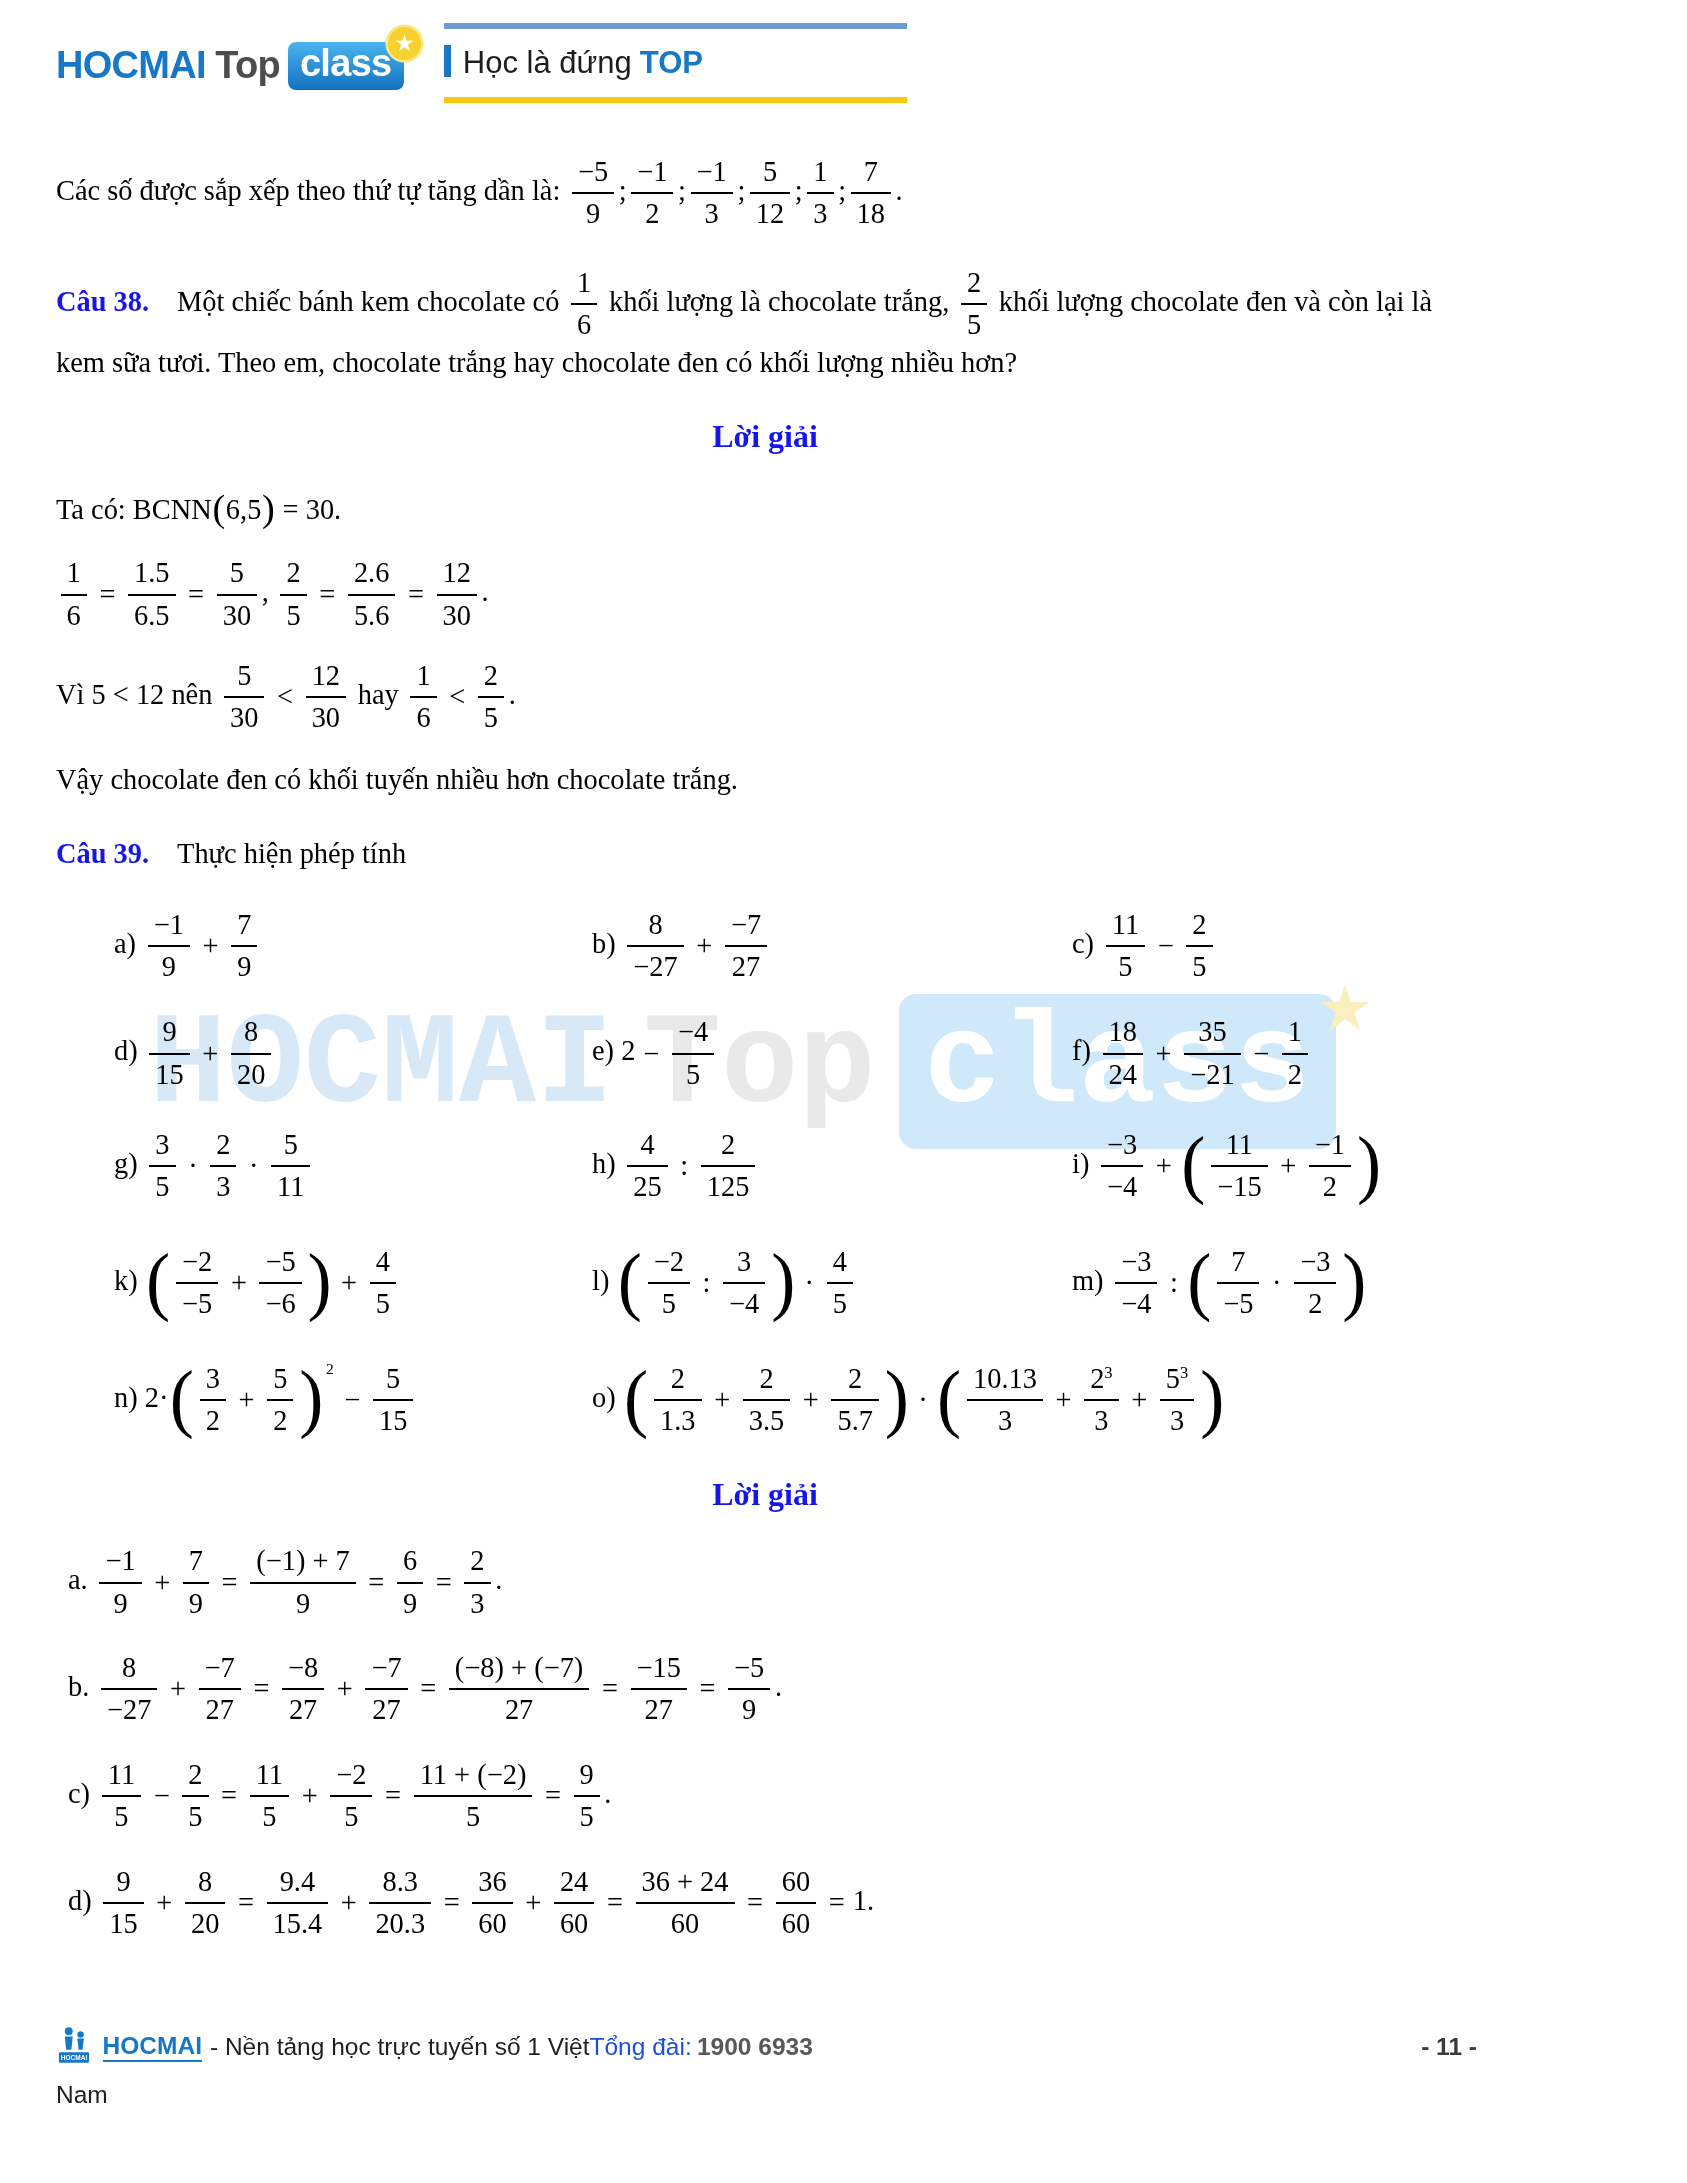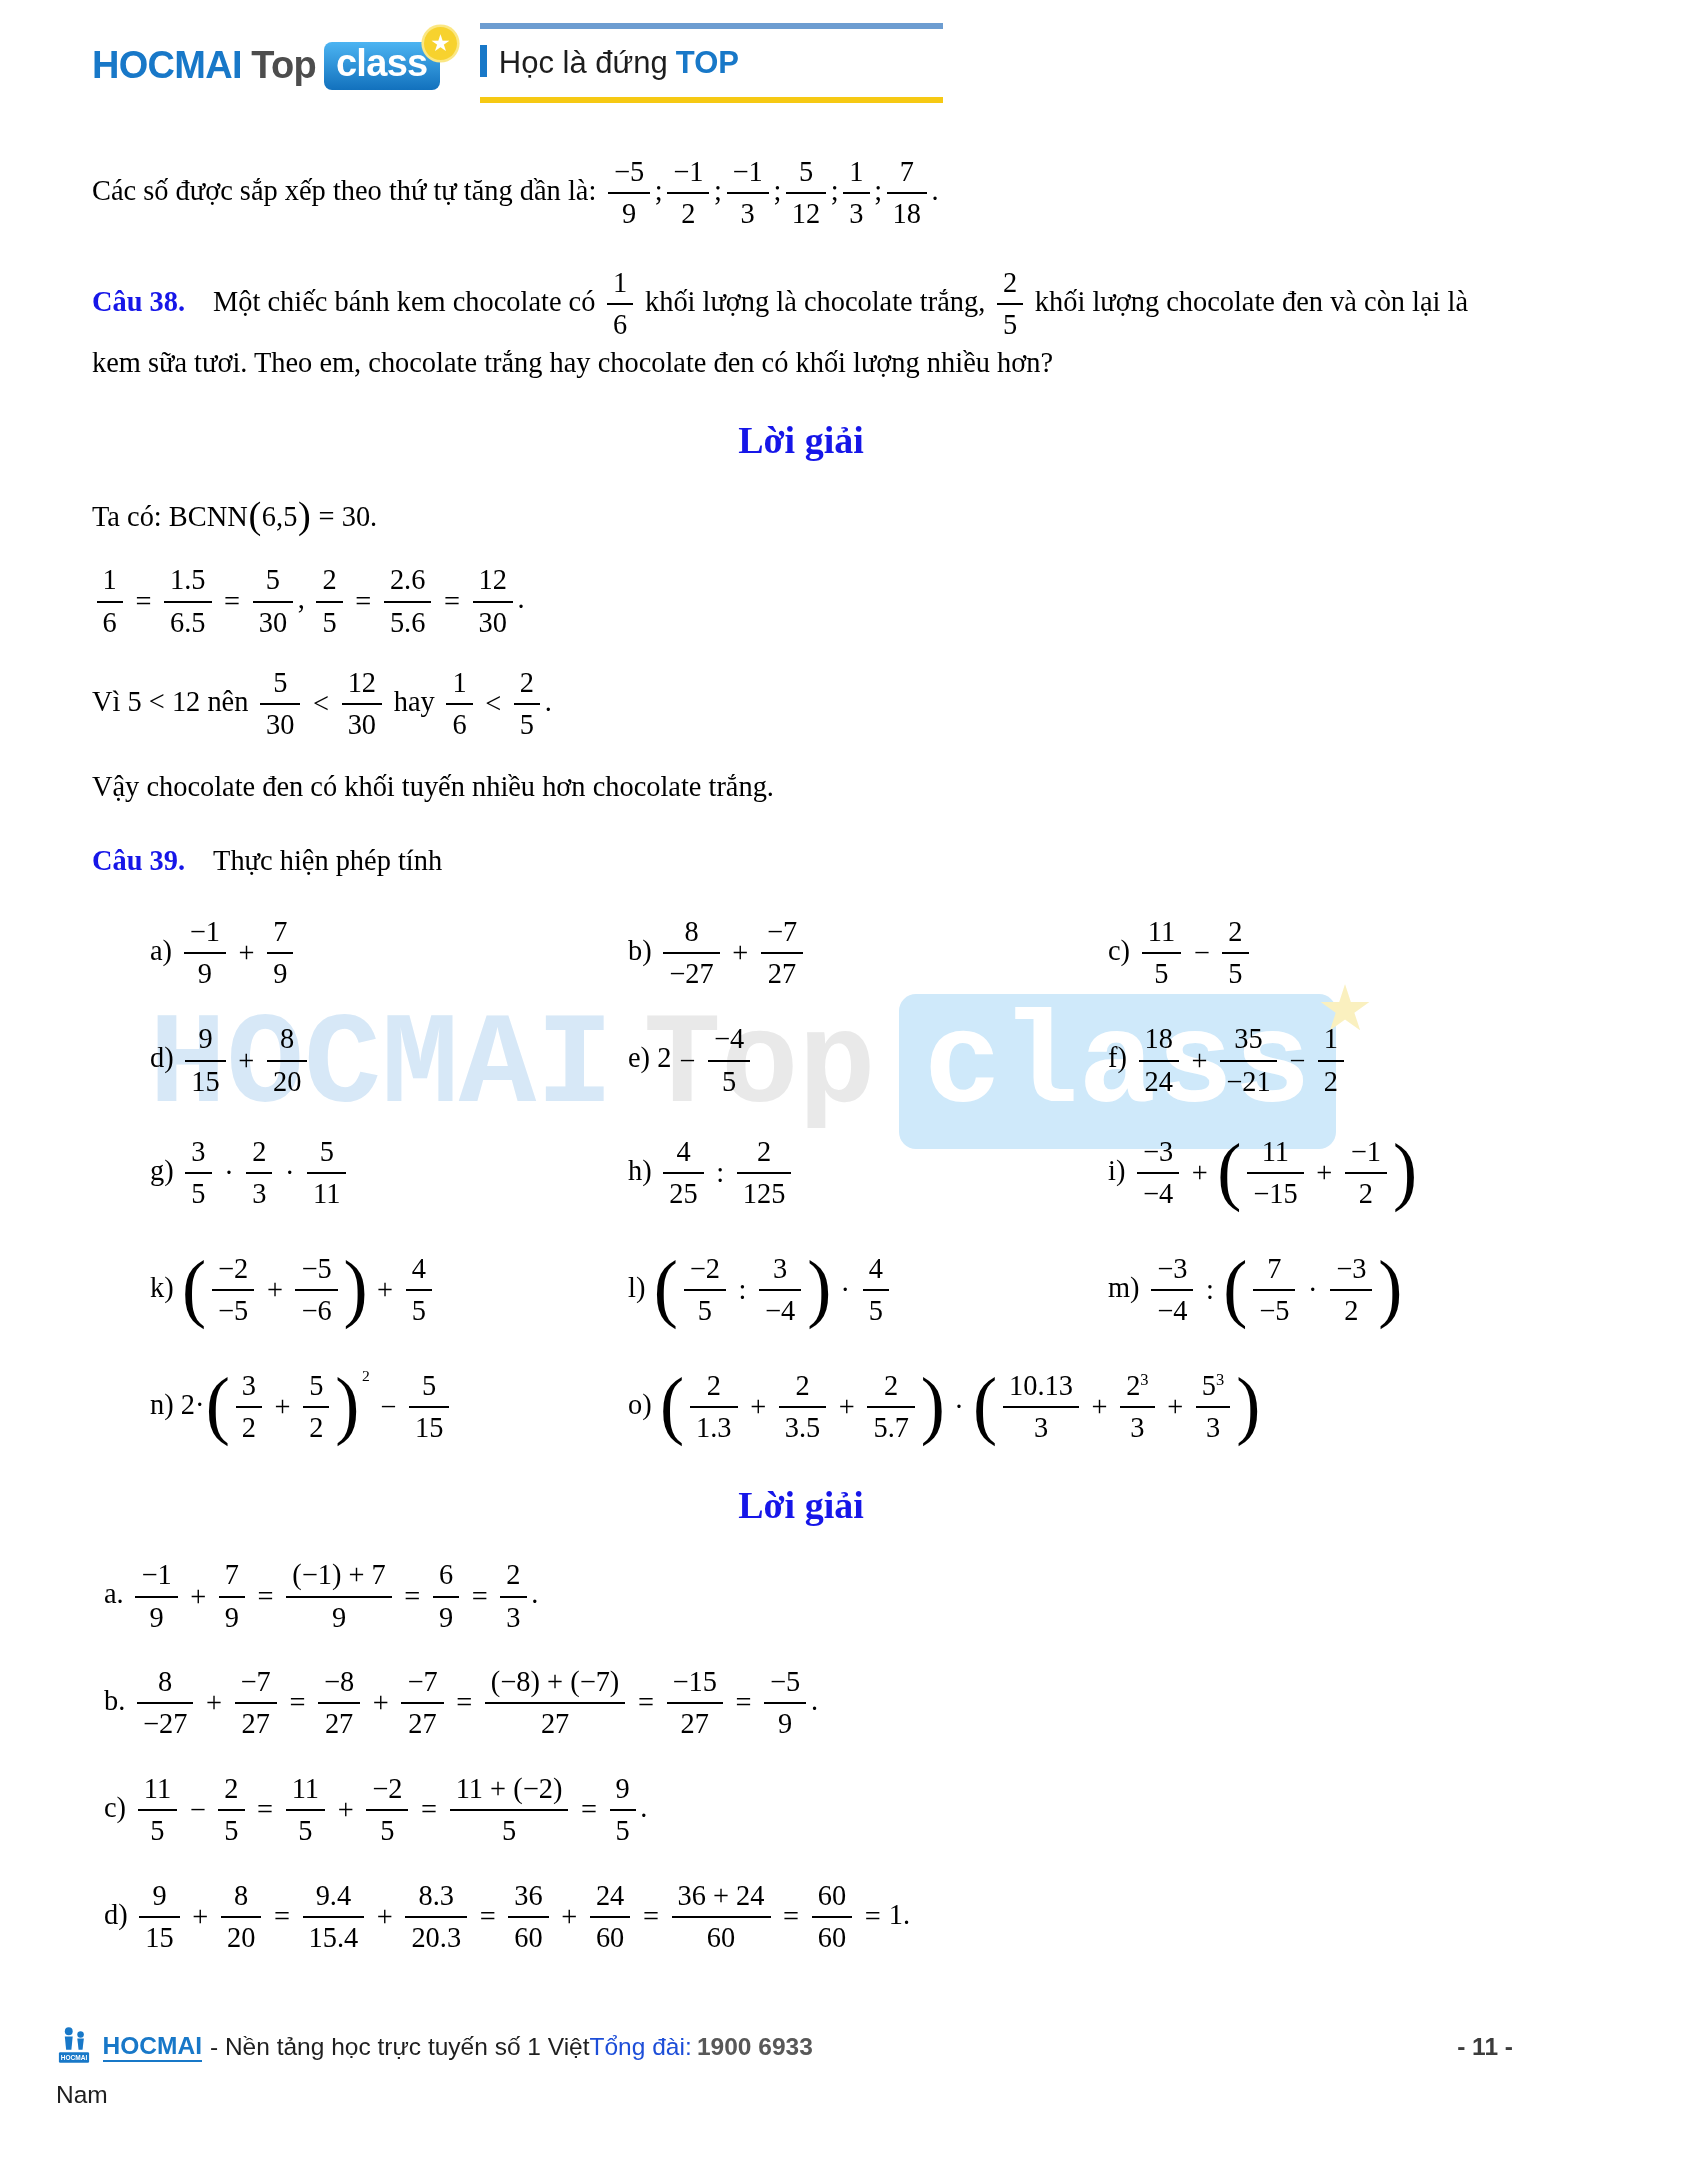--- a/index.html
+++ b/index.html
@@ -1,17 +1,17 @@
 <!DOCTYPE html>
 <html style="font-size:10.6px"><head>
 <meta charset="utf-8">
 <style>
   html,body{margin:0;padding:0;background:#ffffff;}
   .page{position:relative;width:1530px;height:2183px;background:#ffffff;overflow:hidden;
-        font-family:"Liberation Serif",serif;font-size:28.4px;color:#000;padding-left:36px;}
+        font-family:"Liberation Serif",serif;font-size:28.4px;color:#000;}
 
   
   .hdr{display:flex;align-items:flex-start;margin:23px 56px 0;position:relative;z-index:2;
        font-family:"Liberation Sans",sans-serif;}
   .logo{display:flex;align-items:center;font-weight:800;font-size:38px;margin-top:18.5px;}
   .lg1{color:#1878c8;letter-spacing:-0.7px;}
   .lg2{color:#4d4d4d;margin-left:9.3px;letter-spacing:-0.7px;}
   .lg3{position:relative;margin-left:8px;background:linear-gradient(180deg,#4cb4f2 0%,#1271bd 100%);
        border-radius:8px;padding:0px 12px 5.3px;color:#fff;letter-spacing:-0.7px;}
   .badge{position:absolute;top:-14.6px;right:-17px;width:33px;height:33px;background:#f7d22e;
@@ -23,21 +23,21 @@
   .tagbar{width:7.3px;height:32px;background:#1878c8;margin-right:12px;}
   .tagtext{color:#1d1d1d;}
   .tagtop{color:#1878c8;font-weight:800;margin-left:8px;}
   .tagline-bottom{height:6px;background:#f6c913;margin-top:16px;}
 
   
   #content{position:relative;z-index:2;margin:0 56px;}
   .mathline{margin:53px 0 0;line-height:1.25;}
   .para{margin:36px 0 0;line-height:1.5;}
   .qlabel{color:#1616e8;font-weight:bold;margin-right:28px;}
-  .centerhead{text-align:center;color:#1616e8;font-weight:bold;font-size:38px;margin-top:34px;}
+  .centerhead{text-align:center;color:#1616e8;font-weight:bold;font-size:32px;margin-top:34px;}
   .solline{margin-top:28px;line-height:1.2;padding-left:0;}
   #sol39 .solline{padding-left:12px;margin-top:32px;}
 
   
   .mtxt{white-space:pre-wrap;}
   .frac{display:inline-block;vertical-align:middle;text-align:center;margin:0 4.6px;line-height:1;}
   .frac .num{display:block;padding:2px 6px 6px;border-bottom:2.6px solid #000;}
   .frac .den{display:block;padding:6px 6px 2px;}
   .frac sup{font-size:0.58em;vertical-align:super;line-height:0;}
   .mop{display:inline-block;vertical-align:middle;margin:0 8px;}

